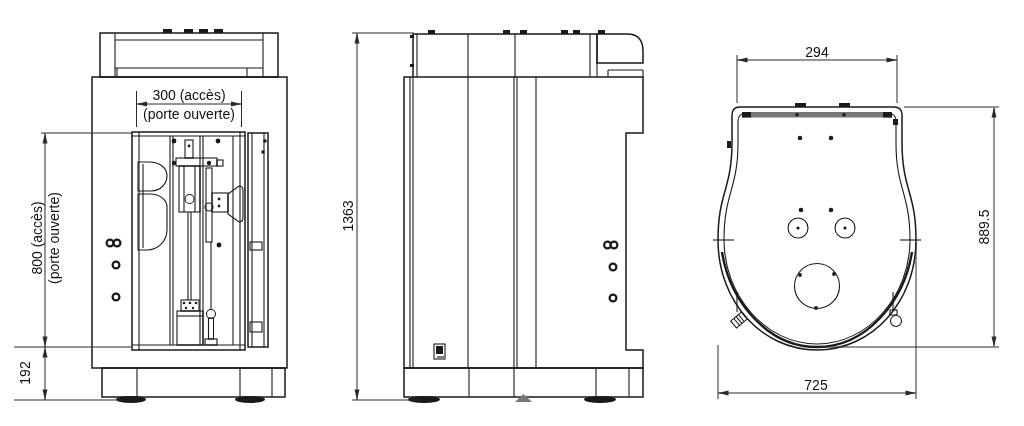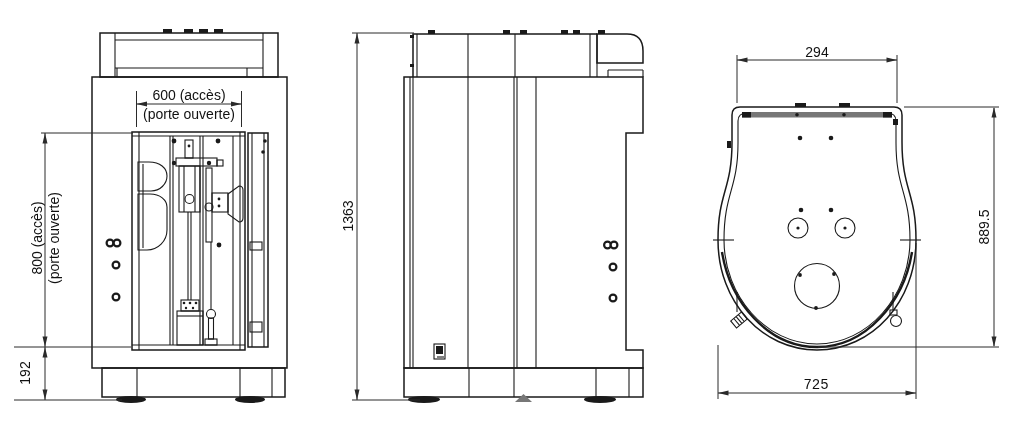--- a/index.html
+++ b/index.html
@@ -263,32 +263,32 @@
     <polygon class="dima" points="994,347 991.5,336.5 996.5,336.5"></polygon>
 
     <line class="diml" x1="718" y1="345" x2="718" y2="399"></line>
     <line class="diml" x1="916" y1="243" x2="916" y2="399"></line>
     <line class="diml" x1="718" y1="393" x2="916" y2="393"></line>
     <polygon class="dima" points="718,393 728.5,390.5 728.5,395.5"></polygon>
     <polygon class="dima" points="916,393 905.5,390.5 905.5,395.5"></polygon>
   </g>
 </svg>
 
-<div class="dim" style="left:134px;top:87px;width:110px;">600 (accès)</div>
+<div class="dim" style="left:134px;top:87px;width:110px;">300 (accès)</div>
 
 <div class="dim" style="left:130px;top:106px;width:118px;">(porte ouverte)</div>
 
 <div class="dim rot" style="left:-33px;top:220px;width:160px;height:36px;">
   <div>800 (accès)</div>
   <div>(porte ouverte)</div>
 </div>
 
 <div class="dim rot" style="left:-5px;top:365px;width:60px;height:16px;">192</div>
 
 <div class="dim rot" style="left:313px;top:208px;width:70px;height:16px;">1363</div>
 
 <div class="dim" style="left:787px;top:44px;width:60px;">294</div>
 
 <div class="dim rot" style="left:944px;top:219px;width:80px;height:16px;">889.5</div>
 
-<div class="dim" style="left:786px;top:377px;width:60px;font-family:Liberation Mono, monospace;">725</div>
+<div class="dim" style="left:786px;top:377px;width:60px;">725</div>
 
 </div>
 
 </body></html>

